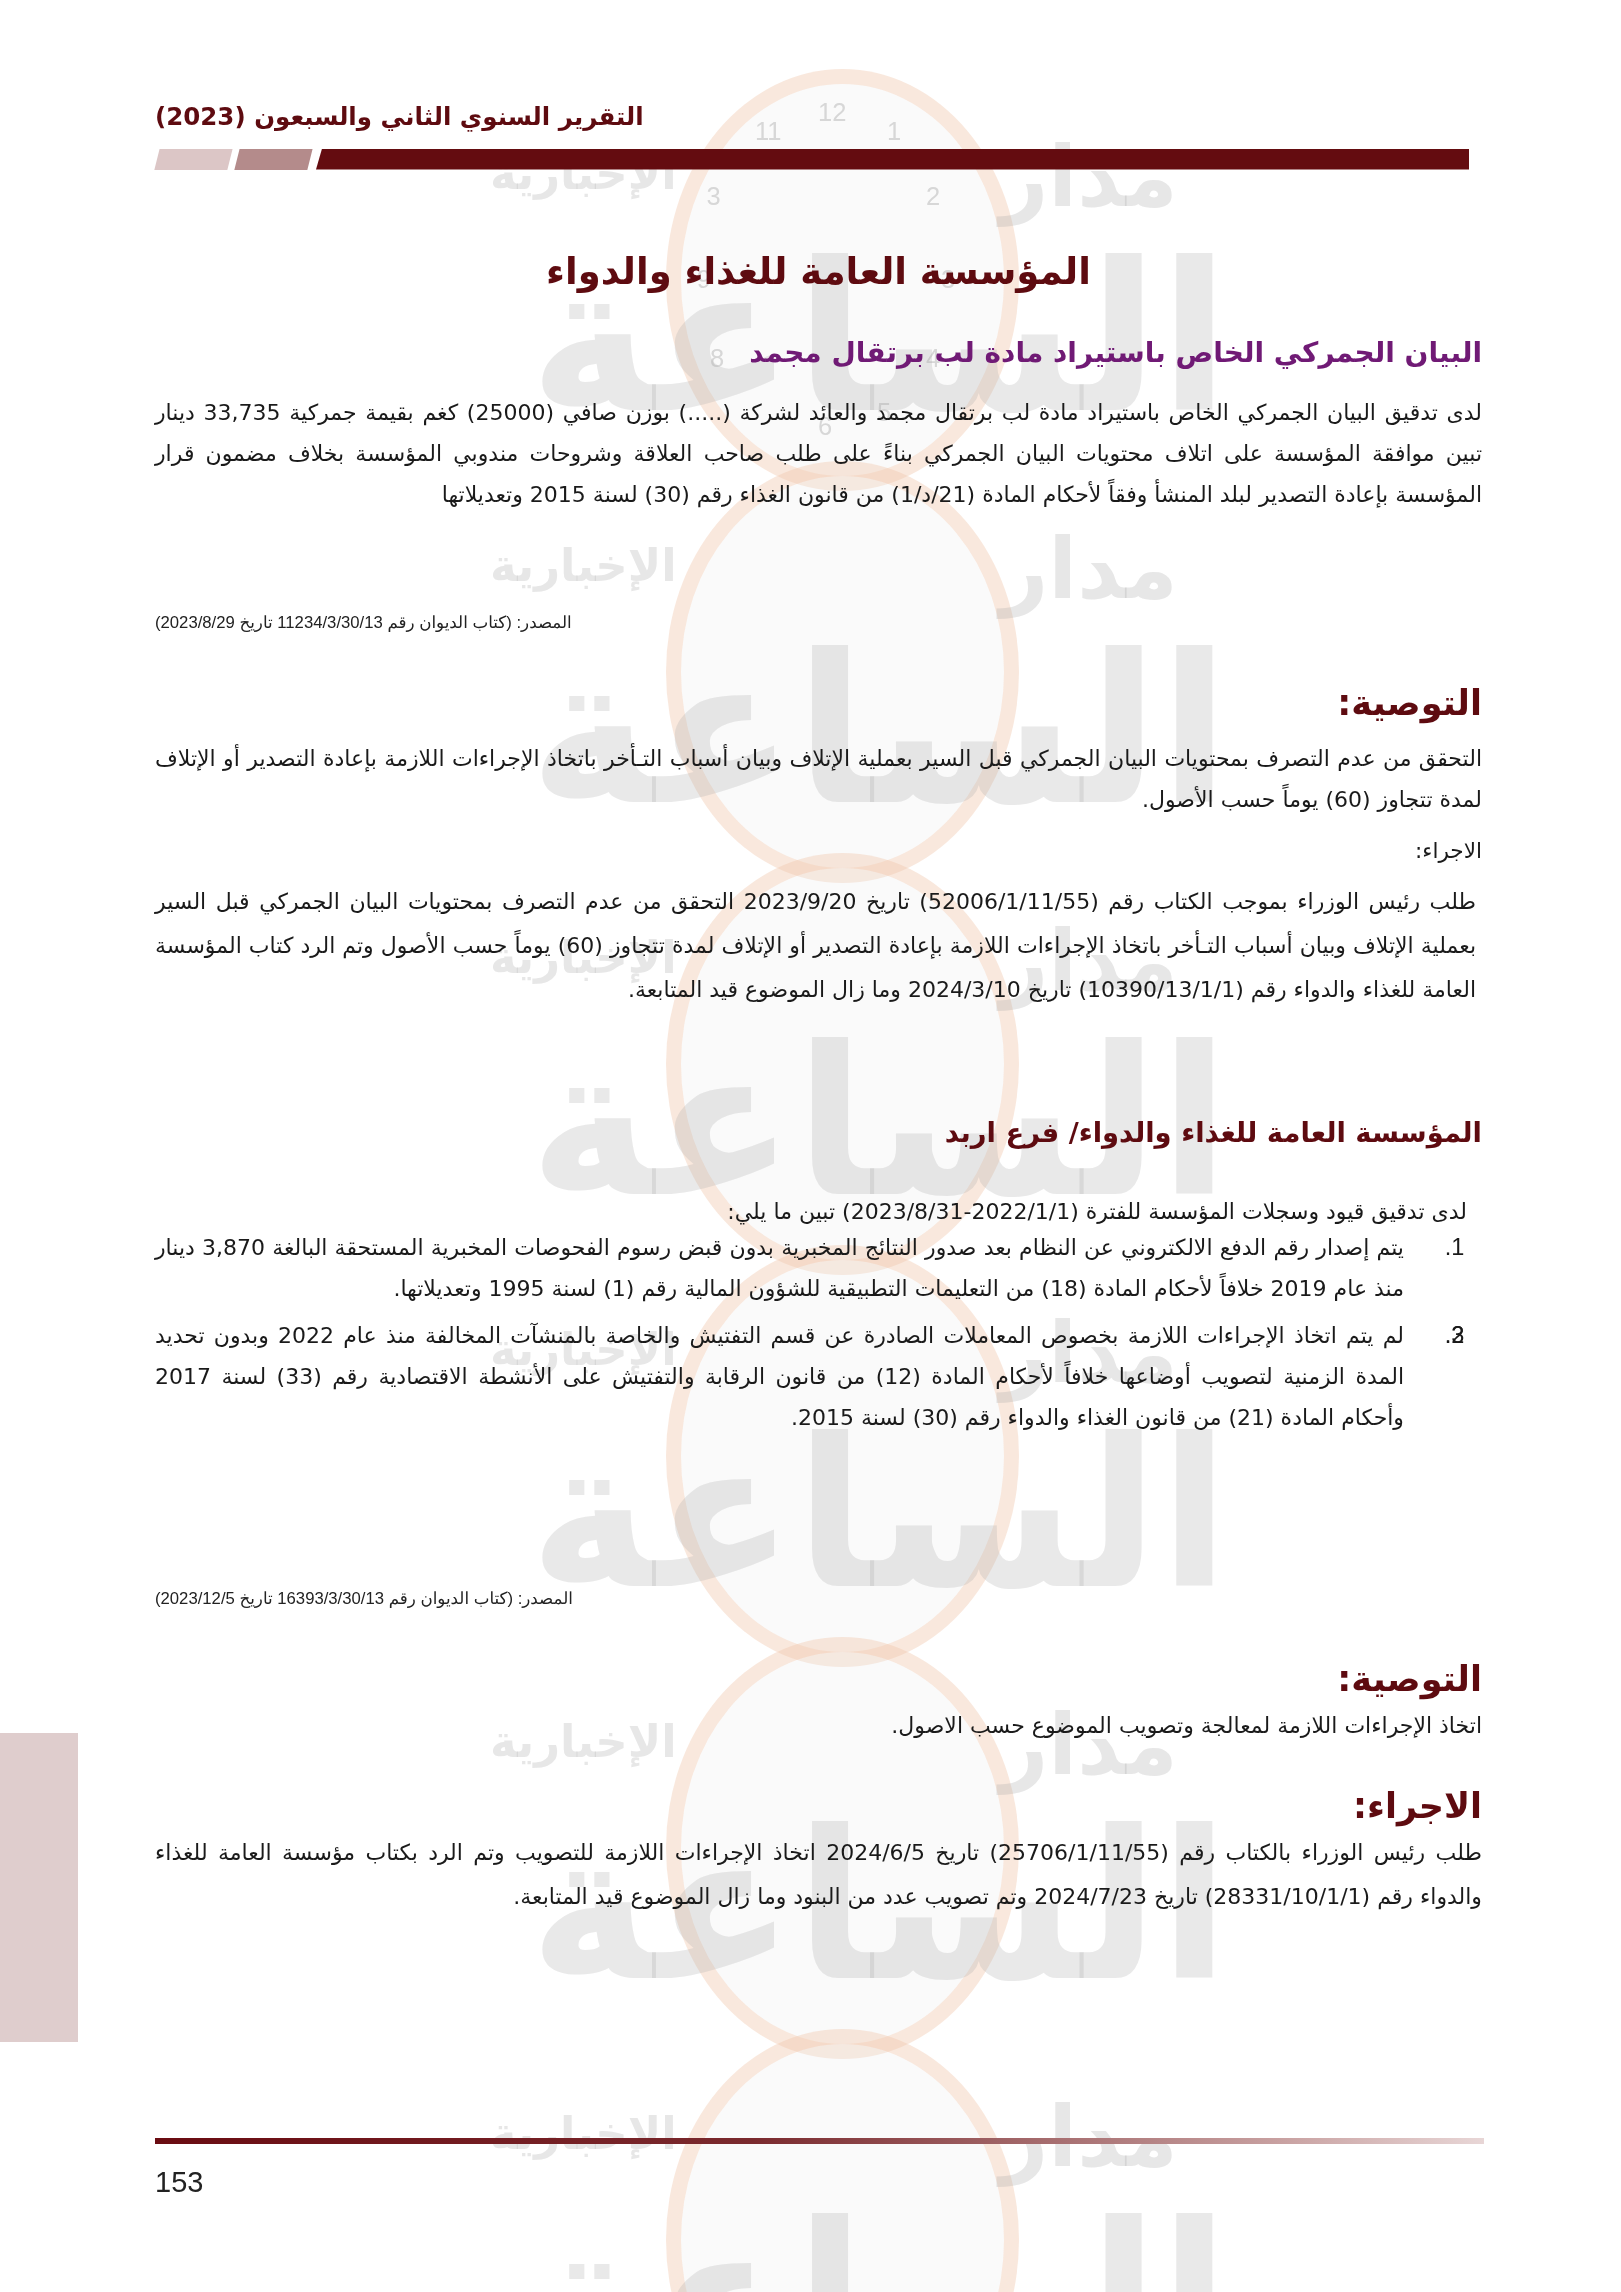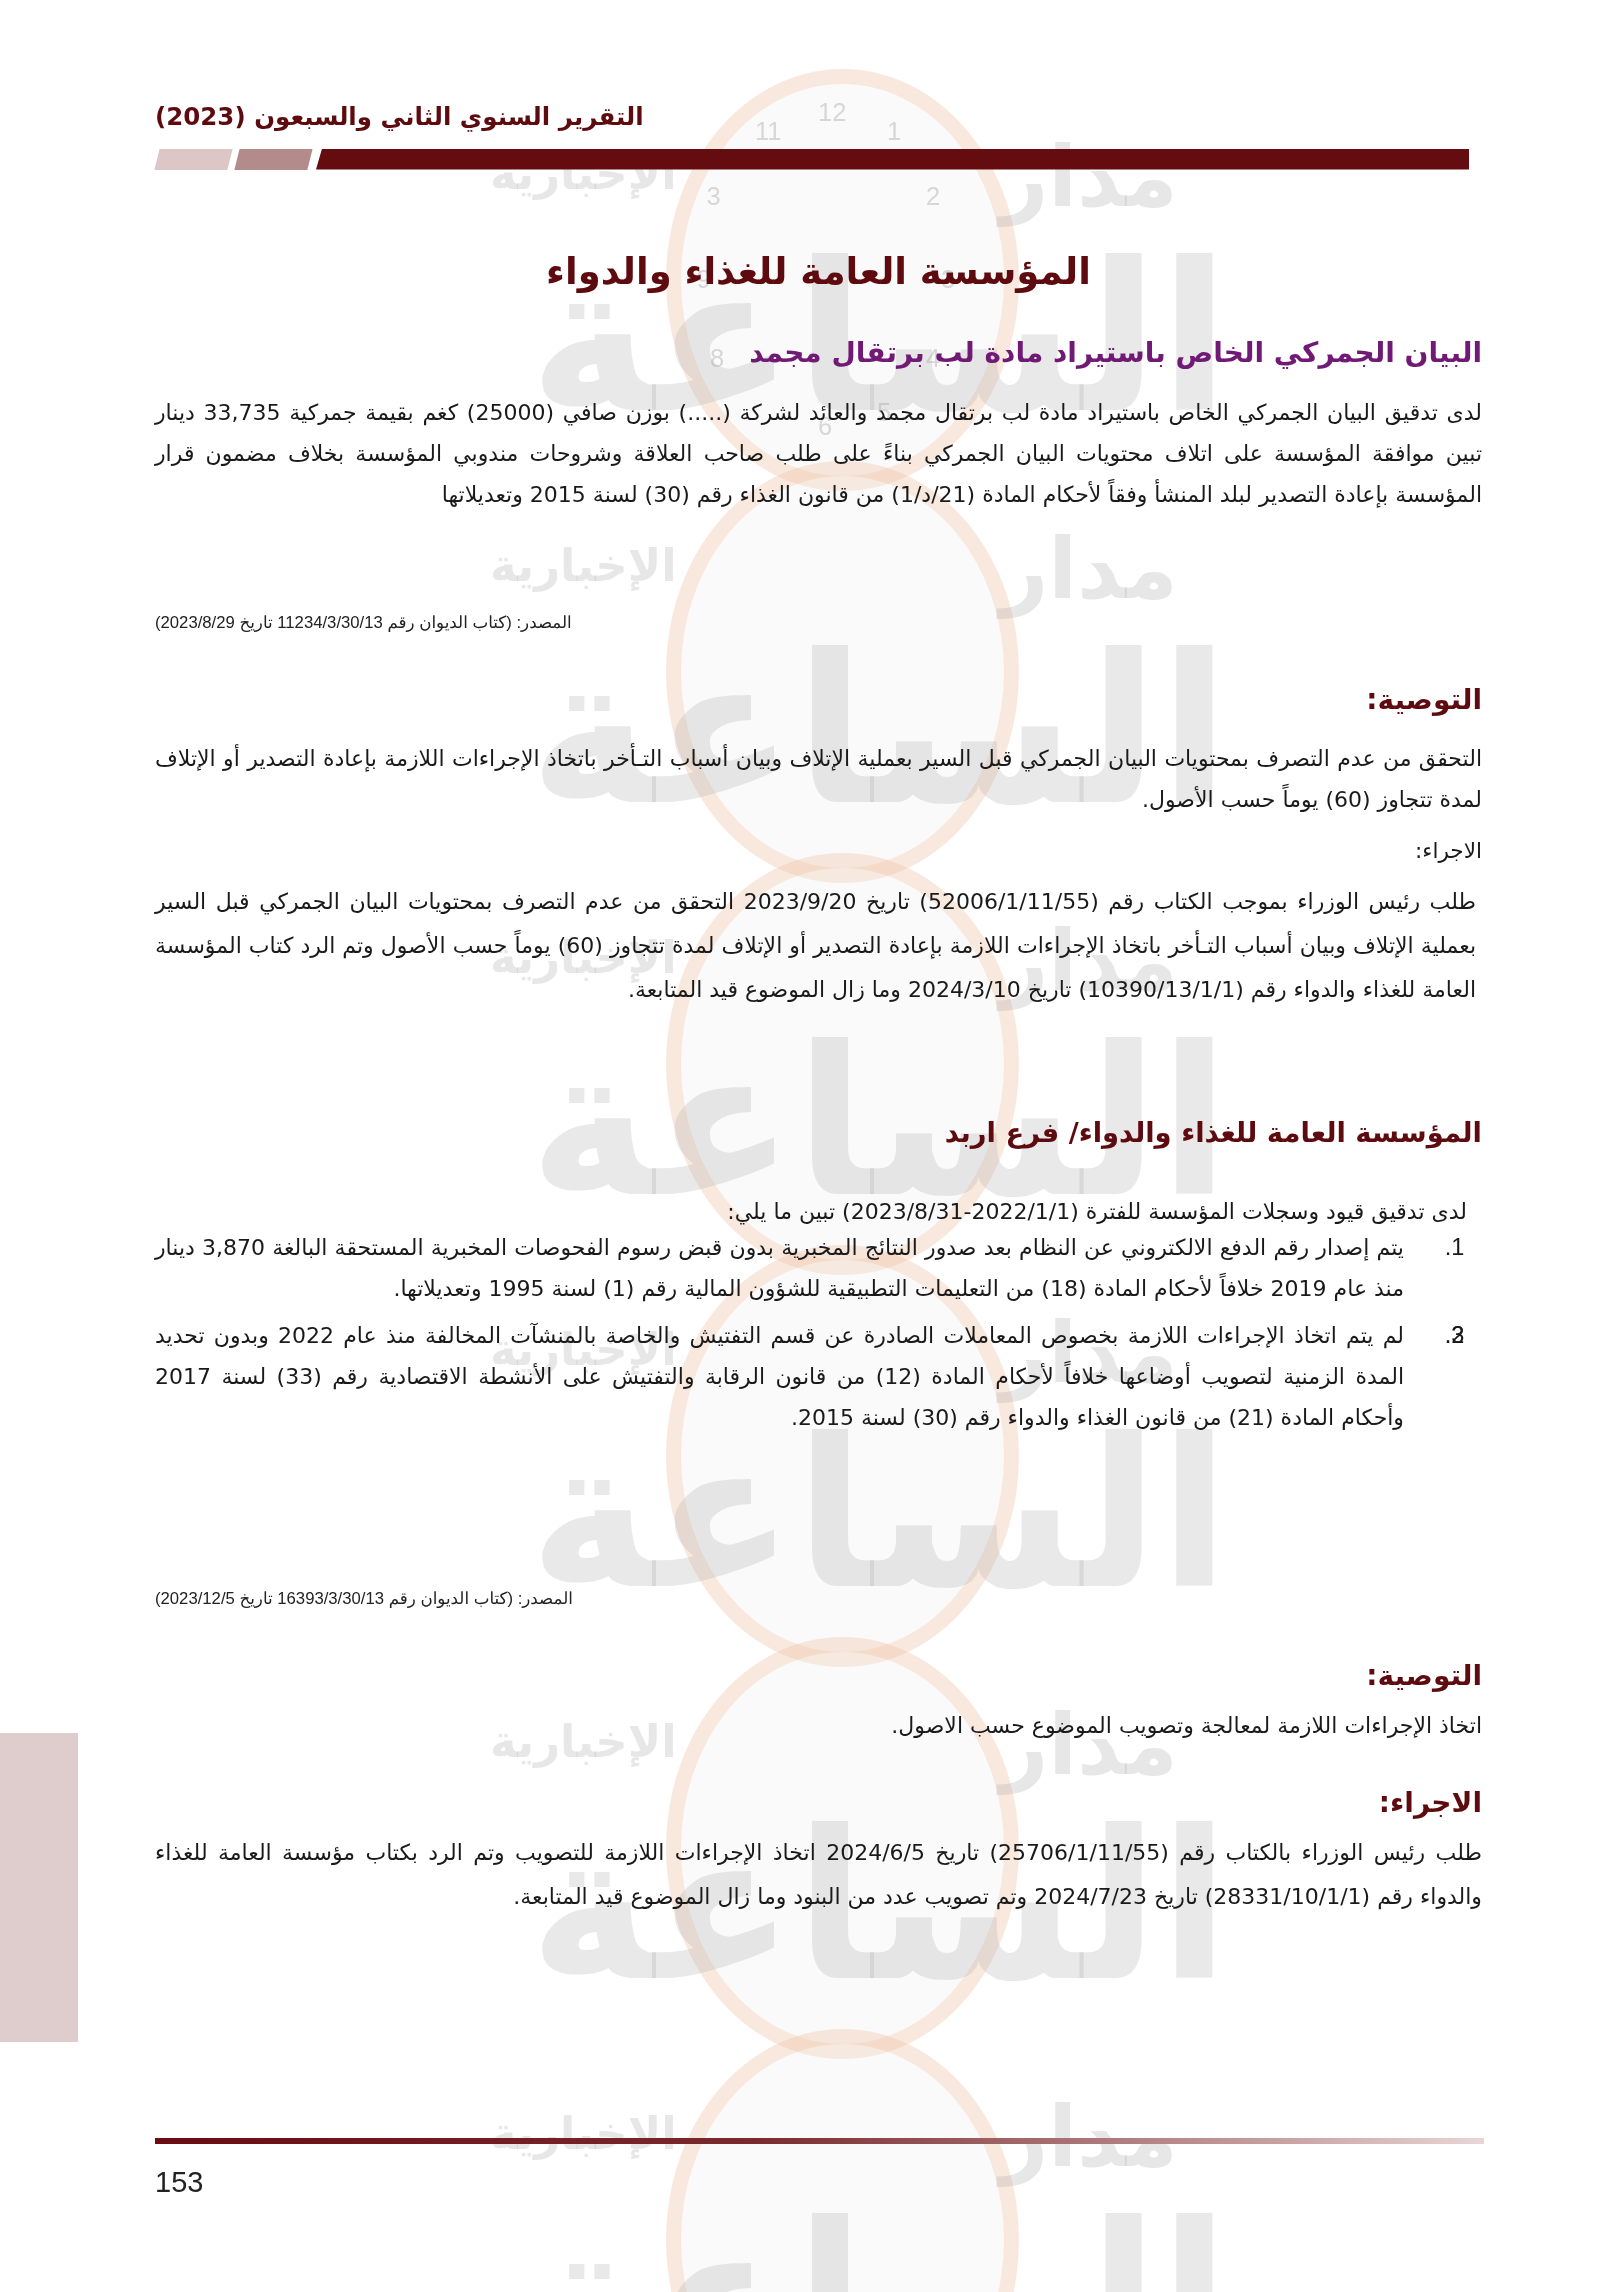--- a/index.html
+++ b/index.html
@@ -39,21 +39,21 @@
   .h1 {
     position: absolute; left: 155px; width: 1327px; top: 250px; text-align: center;
     font-family: "DejaVu Sans", sans-serif; font-weight: bold; font-size: 37px; color: #5e0b10; direction: rtl;
   }
   .h2 {
     position: absolute; right: 139px; direction: rtl; white-space: nowrap;
     font-family: "DejaVu Sans", sans-serif; font-weight: bold; font-size: 28px; color: #701a75;
   }
   .h3 {
     position: absolute; right: 139px; direction: rtl; white-space: nowrap;
-    font-family: "DejaVu Sans", sans-serif; font-weight: bold; font-size: 28px; color: #5e0b10;
+    font-family: "DejaVu Sans", sans-serif; font-weight: bold; font-size: 35px; color: #5e0b10;
   }
   .para { font-size: 22px; line-height: 41px; direction: rtl; text-align: justify; text-align-last: right; }
   .source {
     position: absolute; left: 155px; direction: rtl; white-space: nowrap;
     font-family: "Liberation Sans", sans-serif; font-size: 16.7px; color: #222;
   }
   .label-plain { font-size: 21.6px; }
 
   .list { list-style: none; margin: 0; padding: 0; }
   .list li { position: relative; padding-right: 78px; font-size: 22px; line-height: 41px; text-align: justify; text-align-last: right; margin-bottom: 0; }

